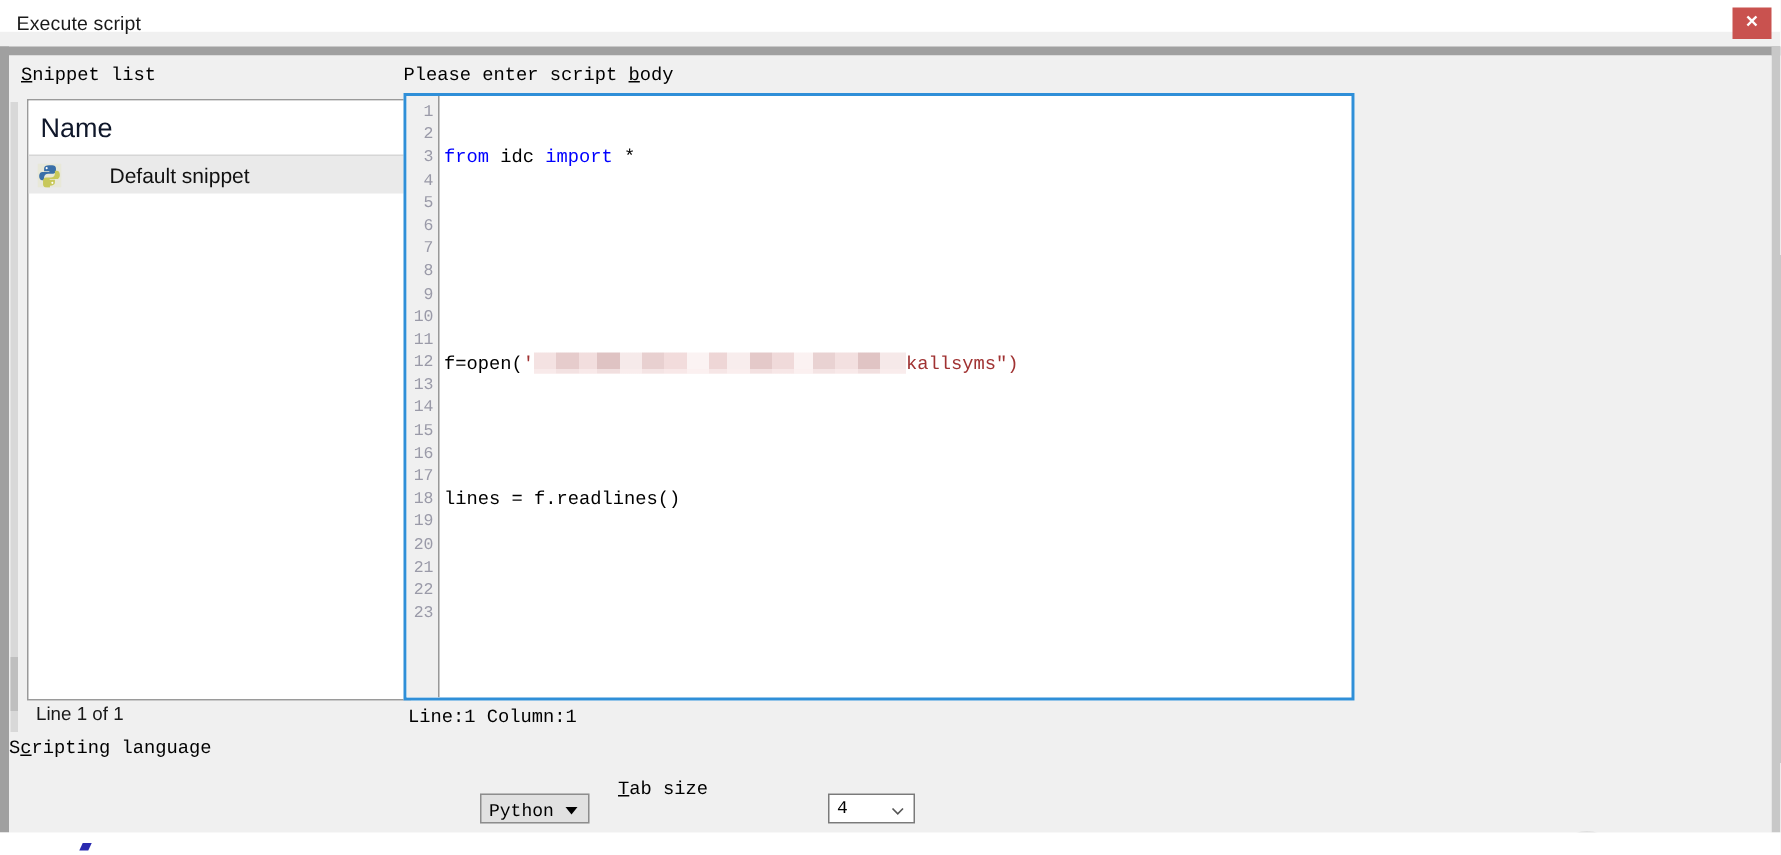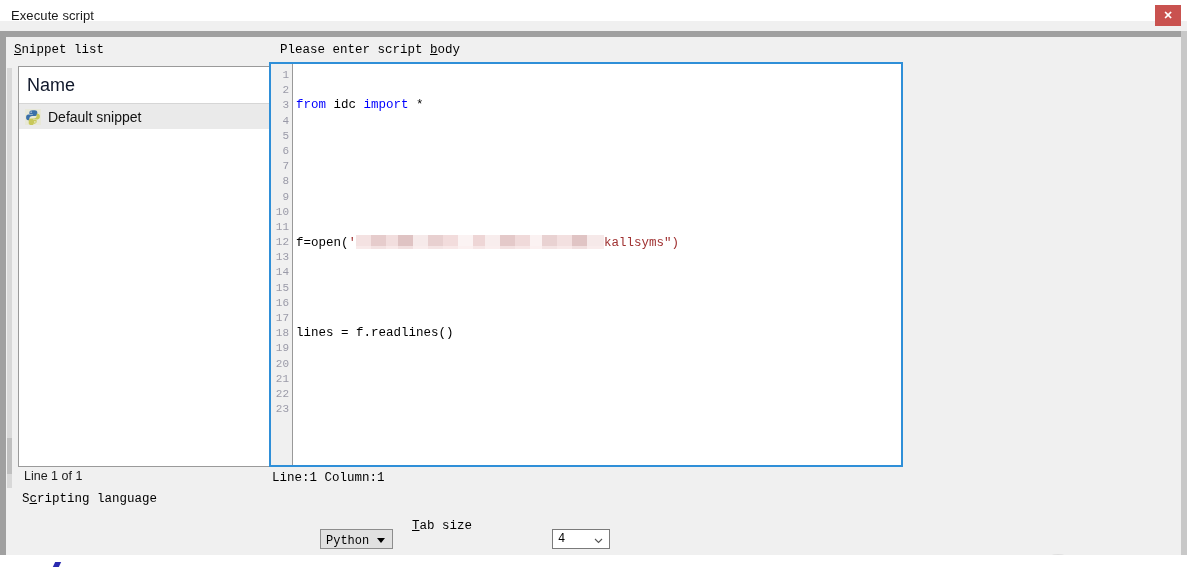--- a/index.html
+++ b/index.html
@@ -97,20 +97,21 @@
     display: flex; align-items: center;
     padding-left: 8px;
     font-size: 18px; color: #0f172a;
   }
   .snippet-row {
     height: 25px;
     display: flex; align-items: center;
     padding-left: 6px;
     background: #eaeaea;
     cursor: pointer;
+    gap: 25px;
   }
   .snippet-row .snippet-label {
     font-size: 14px; color: #111111;
     margin-left: 7px;
   }
   .py-icon { width: 16px; height: 16px; position: relative; flex: none; }
 
   .left-scrollbar {
     position: absolute;
     left: 1px; top: 31px;
@@ -124,21 +125,21 @@
   }
 
   .line-of {
     position: absolute;
     left: 18px; top: 432px;
     font-family: "Liberation Sans", sans-serif;
     font-size: 12.5px; color: #1a1a1a;
   }
   .scripting-lang-lbl {
     position: absolute;
-    left: 16px; top: 455px;
+    left: 0; top: 455px;
   }
 
   
   .editor-wrap {
     position: absolute;
     left: 263px; top: 25px;
     width: 634px; height: 405px;
     border: 2px solid #2f8fd8;
     background: #ffffff;
     overflow: hidden;
@@ -326,21 +327,21 @@
           </svg>
         </span>
         <span class="snippet-label">Default snippet</span>
       </div>
     </div>
 
     <div class="line-of">Line 1 of 1</div>
 
     <div class="lbl scripting-lang-lbl"><span>S</span><u>c</u><span>ripting language</span></div>
 
-    <div class="lbl" style="left:274px; top:6px;"><span>Please enter script </span><u>b</u><span>ody</span></div>
+    <div class="lbl" style="left:263px; top:6px;"><span>Please enter script </span><u>b</u><span>ody</span></div>
 
     <div class="editor-wrap">
       <div class="gutter" id="gutter">
           <div>1</div>
           <div>2</div>
           <div>3</div>
           <div>4</div>
           <div>5</div>
           <div>6</div>
           <div>7</div>

